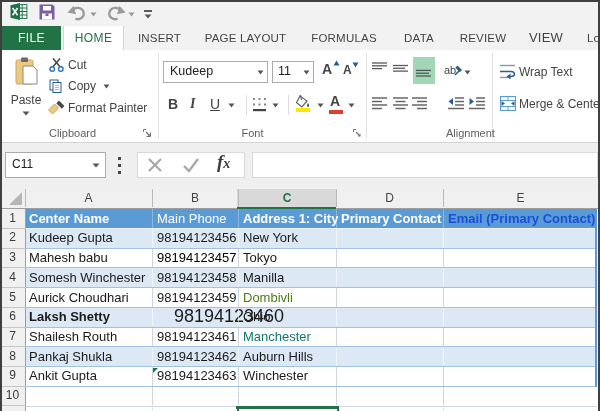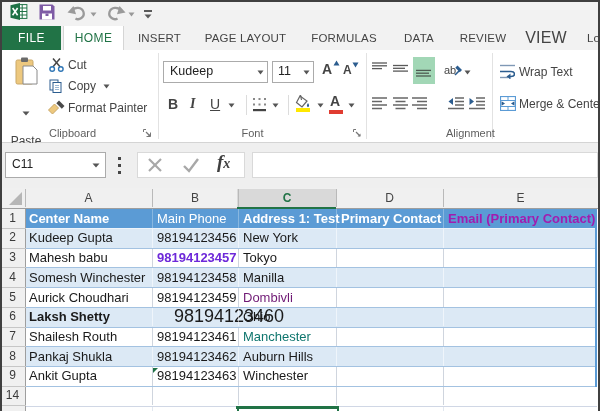--- a/index.html
+++ b/index.html
@@ -58,33 +58,33 @@
   </svg>
 
 <div class="abs" style="left:0;top:26px;width:600px;height:24px;background:#f2f2f2;"></div>
 <div class="abs" style="left:2px;top:26px;width:59px;height:24px;background:#217346;color:#fff;font-size:12px;letter-spacing:0.4px;line-height:24px;text-align:center;">FILE</div>
 <div class="abs" style="left:63px;top:26px;width:61px;height:24px;background:#ffffff;border-left:1px solid #d5d5d5;border-right:1px solid #d5d5d5;box-sizing:border-box;color:#217346;font-size:12px;letter-spacing:0.4px;line-height:24px;text-align:center;">HOME</div>
 <div class="tx" style="left:136px;top:26px;width:47px;text-align:center;color:#444;font-size:11.5px;letter-spacing:0.2px;line-height:24px;">INSERT</div>
 <div class="tx" style="left:200px;top:26px;width:91px;text-align:center;color:#444;font-size:11.5px;letter-spacing:0.2px;line-height:24px;">PAGE LAYOUT</div>
 <div class="tx" style="left:308px;top:26px;width:72px;text-align:center;color:#444;font-size:11.5px;letter-spacing:0.2px;line-height:24px;">FORMULAS</div>
 <div class="tx" style="left:396px;top:26px;width:46px;text-align:center;color:#444;font-size:11.5px;letter-spacing:0.2px;line-height:24px;">DATA</div>
 <div class="tx" style="left:452px;top:26px;width:62px;text-align:center;color:#444;font-size:11.5px;letter-spacing:0.2px;line-height:24px;">REVIEW</div>
-<div class="tx" style="left:524px;top:26px;width:44px;text-align:center;color:#444;font-size:16px;letter-spacing:0.2px;line-height:24px;">VIEW</div>
+<div class="tx" style="left:524px;top:26px;width:44px;text-align:center;color:#444;font-size:13px;letter-spacing:0.2px;line-height:24px;">VIEW</div>
 <div class="tx" style="left:587px;top:26px;color:#444;font-size:11.5px;letter-spacing:0.2px;line-height:24px;">Load Test</div>
 
 <div class="abs" style="left:0;top:50px;width:600px;height:93px;background:#fff;border-bottom:1px solid #d4d4d4;box-sizing:border-box;"></div>
 <div class="abs" style="left:158px;top:53px;width:1px;height:86px;background:#e2e2e2;"></div>
 <div class="abs" style="left:366px;top:53px;width:1px;height:86px;background:#e2e2e2;"></div>
 
 <svg class="abs" style="left:14px;top:57px;" width="24" height="36" viewBox="0 0 24 36">
   <rect x="2" y="3" width="17" height="24" rx="1.5" fill="#edc87e" stroke="#c9a767"></rect>
   <rect x="7" y="0.5" width="7" height="4.5" rx="1" fill="#6a6a6a"></rect>
   <path d="M9 9 h10 l4 4 v14 h-14 Z" fill="#fff" stroke="#8a8a8a"></path>
 </svg>
-<div class="tx" style="left:0px;top:93px;width:52px;text-align:center;color:#444;font-size:12px;margin-top:41px;">Paste</div>
+<div class="tx" style="left:0px;top:93px;width:52px;text-align:center;color:#444;font-size:12px;">Paste</div>
 <svg class="abs" style="left:22px;top:111px;" width="8" height="5" viewBox="0 0 8 5">
     <path d="M0.5 0.5 L7.5 0.5 L4 4.5 Z" fill="#555"></path>
   </svg>
 
 <svg class="abs" style="left:49px;top:58px;" width="16" height="14" viewBox="0 0 16 14">
   <g stroke="#474747" stroke-width="1.5" fill="none">
     <line x1="4" y1="0.5" x2="11" y2="8.8"></line>
       <line x1="11" y1="0.5" x2="4" y2="8.8"></line>
   </g>
   <g stroke="#2e75b5" stroke-width="1.4" fill="none">
@@ -338,49 +338,49 @@
     <div class="tx" style="left:0;top:287.58px;width:25px;text-align:center;color:#3a3a3a;font-size:12px;line-height:19.72px;">5</div>
     <div class="abs" style="left:0;top:306.79999999999995px;width:26px;height:1px;background:#c6c6c6;"></div>
     <div class="tx" style="left:0;top:307.29999999999995px;width:25px;text-align:center;color:#3a3a3a;font-size:12px;line-height:19.72px;">6</div>
     <div class="abs" style="left:0;top:326.52px;width:26px;height:1px;background:#c6c6c6;"></div>
     <div class="tx" style="left:0;top:327.02px;width:25px;text-align:center;color:#3a3a3a;font-size:12px;line-height:19.72px;">7</div>
     <div class="abs" style="left:0;top:346.24px;width:26px;height:1px;background:#c6c6c6;"></div>
     <div class="tx" style="left:0;top:346.74px;width:25px;text-align:center;color:#3a3a3a;font-size:12px;line-height:19.72px;">8</div>
     <div class="abs" style="left:0;top:365.96px;width:26px;height:1px;background:#c6c6c6;"></div>
     <div class="tx" style="left:0;top:366.46px;width:25px;text-align:center;color:#3a3a3a;font-size:12px;line-height:19.72px;">9</div>
     <div class="abs" style="left:0;top:385.67999999999995px;width:26px;height:1px;background:#c6c6c6;"></div>
-    <div class="tx" style="left:0;top:386.17999999999995px;width:25px;text-align:center;color:#3a3a3a;font-size:12px;line-height:19.72px;">14</div>
+    <div class="tx" style="left:0;top:386.17999999999995px;width:25px;text-align:center;color:#3a3a3a;font-size:12px;line-height:19.72px;">10</div>
     <div class="abs" style="left:0;top:405.4px;width:26px;height:1px;background:#c6c6c6;"></div>
   </div>
 
 <div class="abs" style="left:26px;top:209px;width:574px;height:202px;background:#fff;"></div>
 
 <div id="rows">
     <div class="abs" style="left:26px;top:208.7px;width:571px;height:19.72px;background:#5b9bd5;"></div>
     <div class="tx" style="left:29px;top:208.7px;color:#ffffff;font-weight:bold;font-size:13px;line-height:19.72px;">Center Name</div>
     <div class="tx" style="left:157px;top:208.7px;color:#ffffff;font-weight:normal;font-size:13px;line-height:19.72px;">Main Phone</div>
-    <div class="tx" style="left:243px;top:208.7px;color:#ffffff;font-weight:bold;font-size:13px;line-height:19.72px;">Address 1: Test</div>
+    <div class="tx" style="left:243px;top:208.7px;color:#ffffff;font-weight:bold;font-size:13px;line-height:19.72px;">Address 1: City</div>
     <div class="tx" style="left:341px;top:208.7px;color:#ffffff;font-weight:bold;font-size:13px;line-height:19.72px;">Primary Contact</div>
-    <div class="tx" style="left:448px;top:208.7px;color:#a21caf;font-weight:bold;font-size:13px;line-height:19.72px;">Email (Primary Contact)</div>
+    <div class="tx" style="left:448px;top:208.7px;color:#1d4ed8;font-weight:bold;font-size:13px;line-height:19.72px;">Email (Primary Contact)</div>
     <div class="abs" style="left:26px;top:228.42px;width:571px;height:19.72px;background:#dce9f5;"></div>
     <div class="tx" style="left:29px;top:228.42px;color:#1a1a1a;font-weight:normal;font-size:13px;line-height:19.72px;">Kudeep Gupta</div>
     <div class="tx" style="left:157px;top:228.42px;color:#1a1a1a;font-weight:normal;font-size:13px;line-height:19.72px;">98194123456</div>
     <div class="tx" style="left:243px;top:228.42px;color:#1a1a1a;font-weight:normal;font-size:13px;line-height:19.72px;">New York</div>
     <div class="abs" style="left:26px;top:248.14px;width:571px;height:19.72px;background:#ffffff;"></div>
     <div class="tx" style="left:29px;top:248.14px;color:#1a1a1a;font-weight:normal;font-size:13px;line-height:19.72px;">Mahesh babu</div>
-    <div class="tx" style="left:157px;top:248.14px;color:#6d28d9;font-weight:bold;font-size:13px;line-height:19.72px;">98194123457</div>
+    <div class="tx" style="left:157px;top:248.14px;color:#000000;font-weight:normal;font-size:13px;line-height:19.72px;">98194123457</div>
     <div class="tx" style="left:243px;top:248.14px;color:#1a1a1a;font-weight:normal;font-size:13px;line-height:19.72px;">Tokyo</div>
     <div class="abs" style="left:26px;top:267.86px;width:571px;height:19.72px;background:#dce9f5;"></div>
     <div class="tx" style="left:29px;top:267.86px;color:#1a1a1a;font-weight:normal;font-size:13px;line-height:19.72px;">Somesh Winchester</div>
     <div class="tx" style="left:157px;top:267.86px;color:#1a1a1a;font-weight:normal;font-size:13px;line-height:19.72px;">98194123458</div>
     <div class="tx" style="left:243px;top:267.86px;color:#1a1a1a;font-weight:normal;font-size:13px;line-height:19.72px;">Manilla</div>
     <div class="abs" style="left:26px;top:287.58px;width:571px;height:19.72px;background:#ffffff;"></div>
     <div class="tx" style="left:29px;top:287.58px;color:#1a1a1a;font-weight:normal;font-size:13px;line-height:19.72px;">Aurick Choudhari</div>
     <div class="tx" style="left:157px;top:287.58px;color:#1a1a1a;font-weight:normal;font-size:13px;line-height:19.72px;">98194123459</div>
-    <div class="tx" style="left:243px;top:287.58px;color:#701a75;font-weight:normal;font-size:13px;line-height:19.72px;">Dombivli</div>
+    <div class="tx" style="left:243px;top:287.58px;color:#4d7c0f;font-weight:normal;font-size:13px;line-height:19.72px;">Dombivli</div>
     <div class="abs" style="left:26px;top:307.29999999999995px;width:571px;height:19.72px;background:#dce9f5;"></div>
     <div class="tx" style="left:29px;top:307.29999999999995px;color:#1a1a1a;font-weight:bold;font-size:13px;line-height:19.72px;">Laksh Shetty</div>
     <div class="tx" style="left:174px;top:307.29999999999995px;color:#1a1a1a;font-weight:normal;font-size:18px;line-height:19.72px;">98194123460</div>
     <div class="tx" style="left:243px;top:307.29999999999995px;color:#1a1a1a;font-weight:normal;font-size:13px;line-height:19.72px;">Ohio</div>
     <div class="abs" style="left:26px;top:327.02px;width:571px;height:19.72px;background:#ffffff;"></div>
     <div class="tx" style="left:29px;top:327.02px;color:#1a1a1a;font-weight:normal;font-size:13px;line-height:19.72px;">Shailesh Routh</div>
     <div class="tx" style="left:157px;top:327.02px;color:#1a1a1a;font-weight:normal;font-size:13px;line-height:19.72px;">98194123461</div>
     <div class="tx" style="left:243px;top:327.02px;color:#0f766e;font-weight:normal;font-size:13px;line-height:19.72px;">Manchester</div>
     <div class="abs" style="left:26px;top:346.74px;width:571px;height:19.72px;background:#dce9f5;"></div>
     <div class="tx" style="left:29px;top:346.74px;color:#1a1a1a;font-weight:normal;font-size:13px;line-height:19.72px;">Pankaj Shukla</div>

